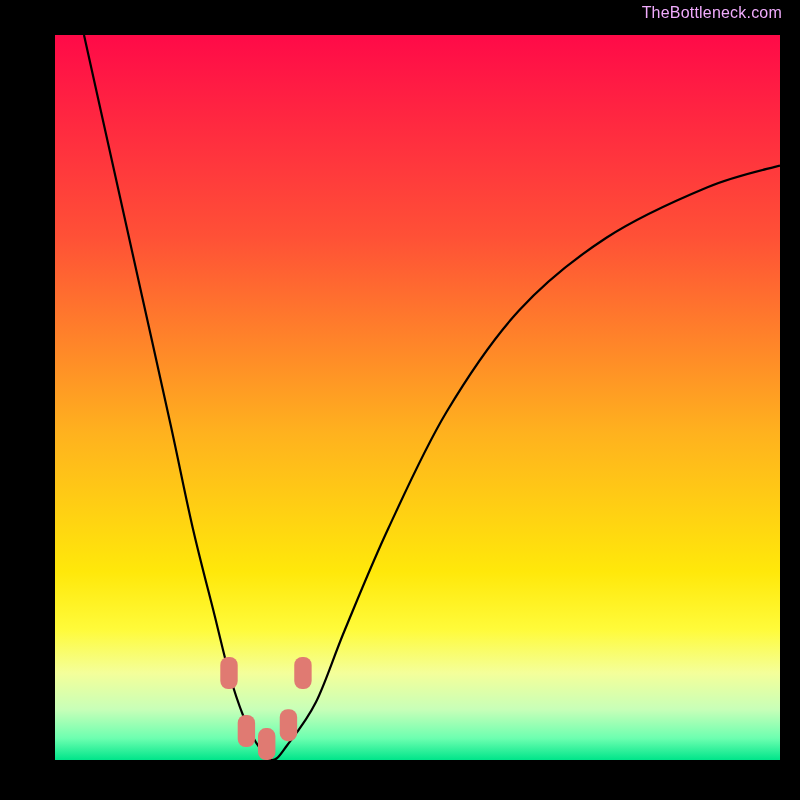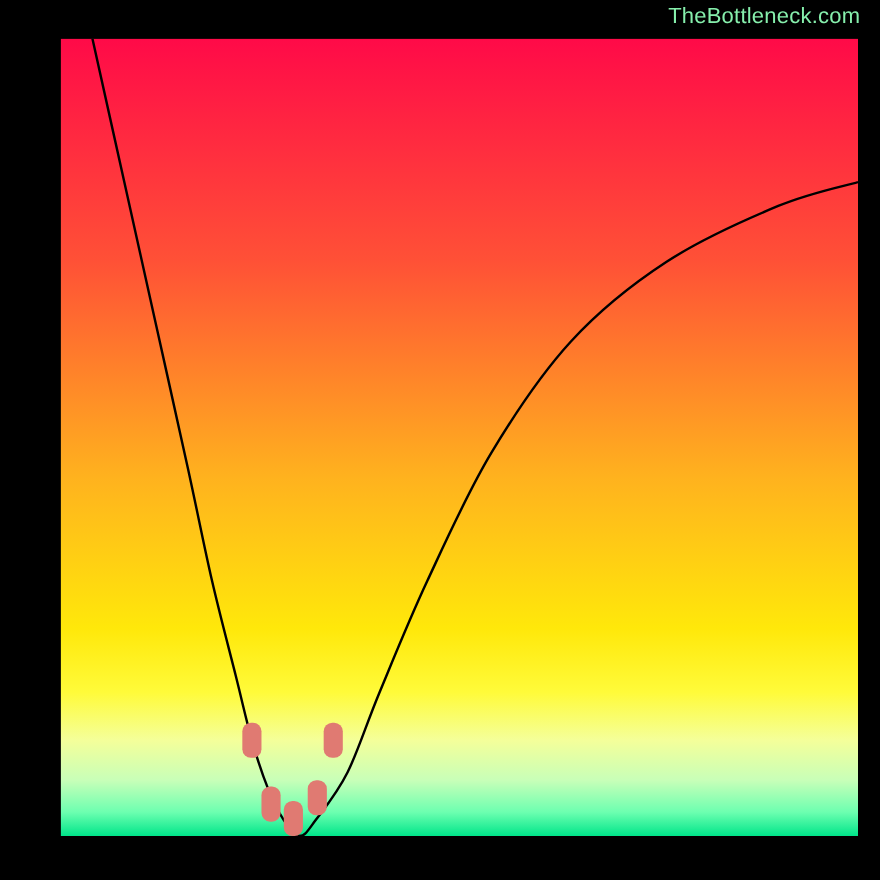--- a/index.html
+++ b/index.html
@@ -31,22 +31,22 @@
     position: absolute;
     left: 0;
     top: 0;
     width: 725px;
     height: 725px;
   }
   .watermark {
     position: absolute;
     top: 4px;
     right: 18px;
-    color: #86efac;
-    font-size: 20px;
+    color: #f0abfc;
+    font-size: 16px;
     font-weight: 500;
     letter-spacing: 0.2px;
     user-select: none;
   }
 </style>
 </head>
 <body>
 
 <div class="watermark">TheBottleneck.com</div>
 

